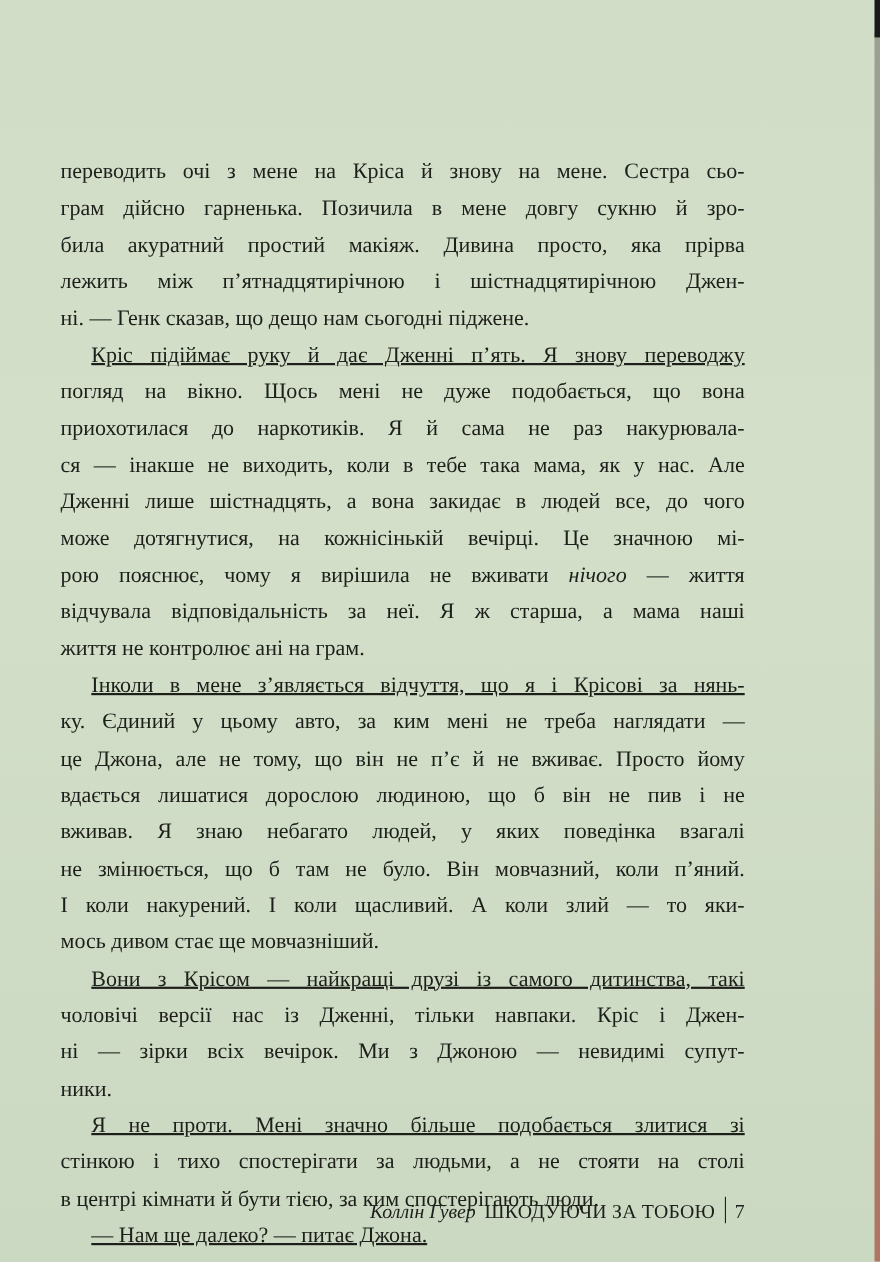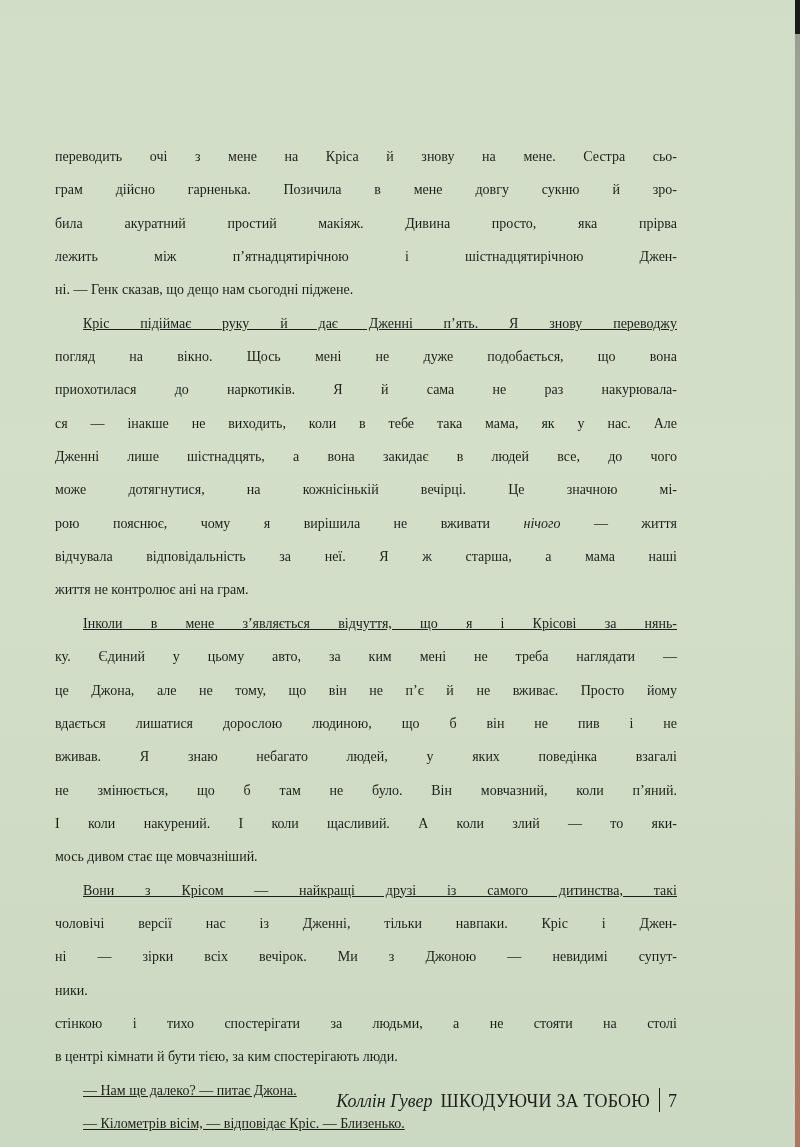--- a/index.html
+++ b/index.html
@@ -42,21 +42,21 @@
   .text-block {
     position: absolute;
     left: 55px;
     top: 140px;
     width: 622px;
   }
   .line {
     display: block;
     height: 33.35px;
     line-height: 33.35px;
-    font-size: 14px;
+    font-size: 20px;
     white-space: nowrap;
     text-align: justify;
     text-align-last: justify;
     letter-spacing: 0;
   }
   .line.indent {
     padding-left: 28px;
     text-decoration: underline;
   }
   .line.last {
@@ -120,20 +120,21 @@
     <span class="line">вживав. Я знаю небагато людей, у яких поведінка взагалі</span>
     <span class="line">не змінюється, що б там не було. Він мовчазний, коли п’яний.</span>
     <span class="line">І коли накурений. І коли щасливий. А коли злий — то яки-</span>
     <span class="line last">мось дивом стає ще мовчазніший.</span>
 
     <span class="line indent">Вони з Крісом — найкращі друзі із самого дитинства, такі</span>
     <span class="line">чоловічі версії нас із Дженні, тільки навпаки. Кріс і Джен-</span>
     <span class="line">ні — зірки всіх вечірок. Ми з Джоною — невидимі супут-</span>
     <span class="line last">ники.</span>
 
+    <span class="line indent">Я не проти. Мені значно більше подобається злитися зі</span>
     <span class="line">стінкою і тихо спостерігати за людьми, а не стояти на столі</span>
     <span class="line last">в центрі кімнати й бути тією, за ким спостерігають люди.</span>
 
     <span class="line indent last">— Нам ще далеко? — питає Джона.</span>
     <span class="line indent last">— Кілометрів вісім, — відповідає Кріс. — Близенько.</span>
   </div>
 
   <div class="footer">
     <span class="author">Коллін Гувер</span><span class="title">ШКОДУЮЧИ ЗА ТОБОЮ</span><span class="sep"></span><span>7</span>
   </div>

